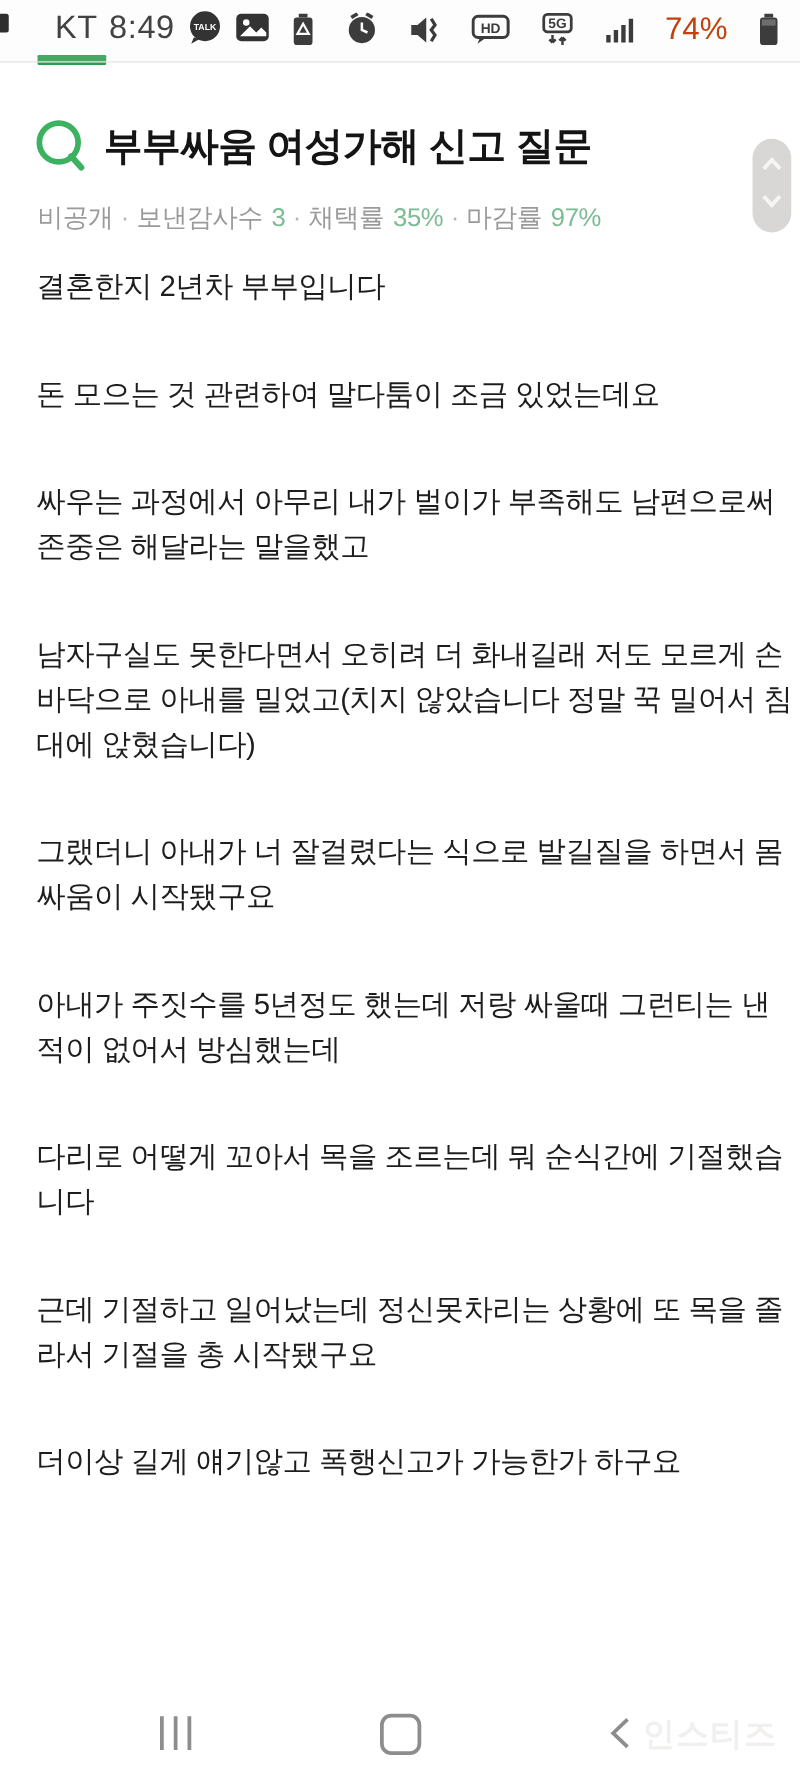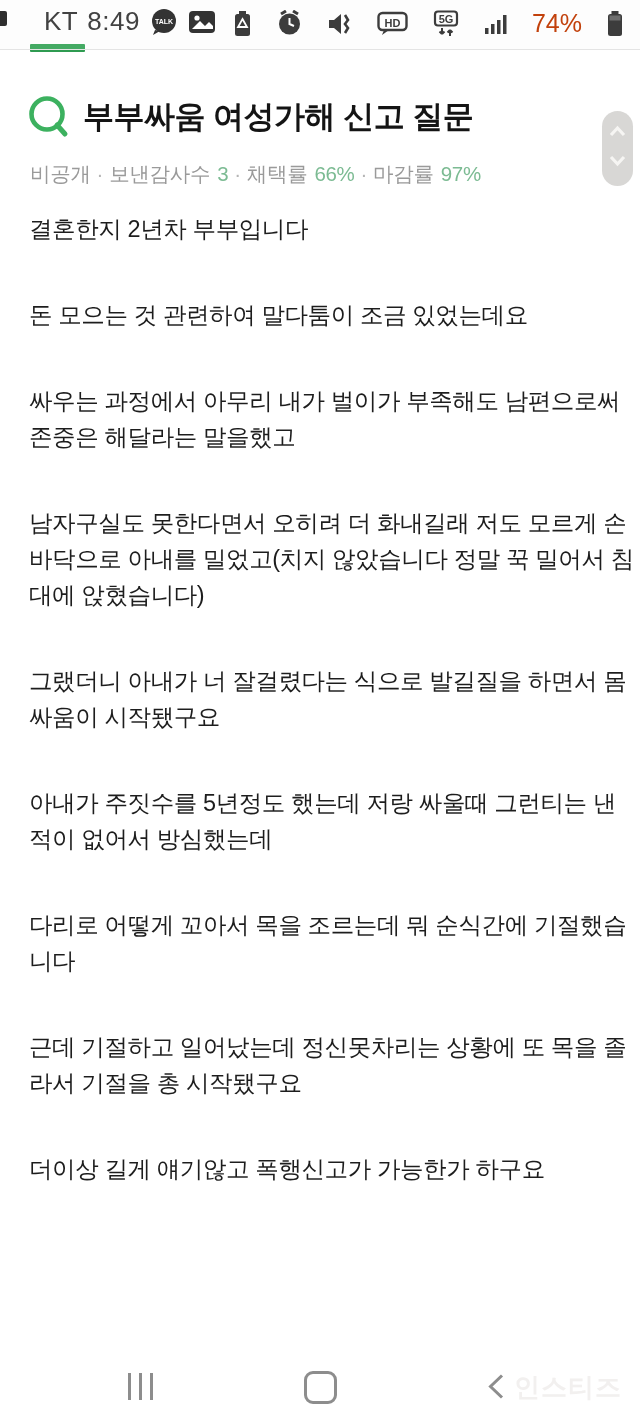--- a/index.html
+++ b/index.html
@@ -119,21 +119,21 @@
 
 <div class="q-row">
   <svg width="42" height="46" viewBox="0 0 42 46">
     <circle cx="19" cy="20" r="15.5" fill="none" stroke="#3cb15f" stroke-width="4.6"></circle>
     <line x1="29" y1="31" x2="37" y2="40" stroke="#3cb15f" stroke-width="5" stroke-linecap="round"></line>
   </svg>
   <span class="q-title">부부싸움 여성가해 신고 질문</span>
 </div>
 
 <div class="meta-row">
-  <span>비공개</span><span class="dot">·</span><span>보낸감사수</span><span class="meta-val">3</span><span class="dot">·</span><span>채택률</span><span class="meta-val">66%</span><span class="dot">·</span><span>마감률</span><span class="meta-val">97%</span>
+  <span>비공개</span><span class="dot">·</span><span>보낸감사수</span><span class="meta-val">3</span><span class="dot">·</span><span>채택률</span><span class="meta-val">35%</span><span class="dot">·</span><span>마감률</span><span class="meta-val">97%</span>
 </div>
 
 <div class="scroll-pill">
   <svg class="pill-up" width="17" height="12" viewBox="0 0 17 12">
     <polyline points="2,10 8.5,3 15,10" fill="none" stroke="#f6f5f3" stroke-width="3.2"></polyline>
   </svg>
   <svg class="pill-down" width="17" height="12" viewBox="0 0 17 12">
     <polyline points="2,2 8.5,9 15,2" fill="none" stroke="#f6f5f3" stroke-width="3.2"></polyline>
   </svg>
 </div>

